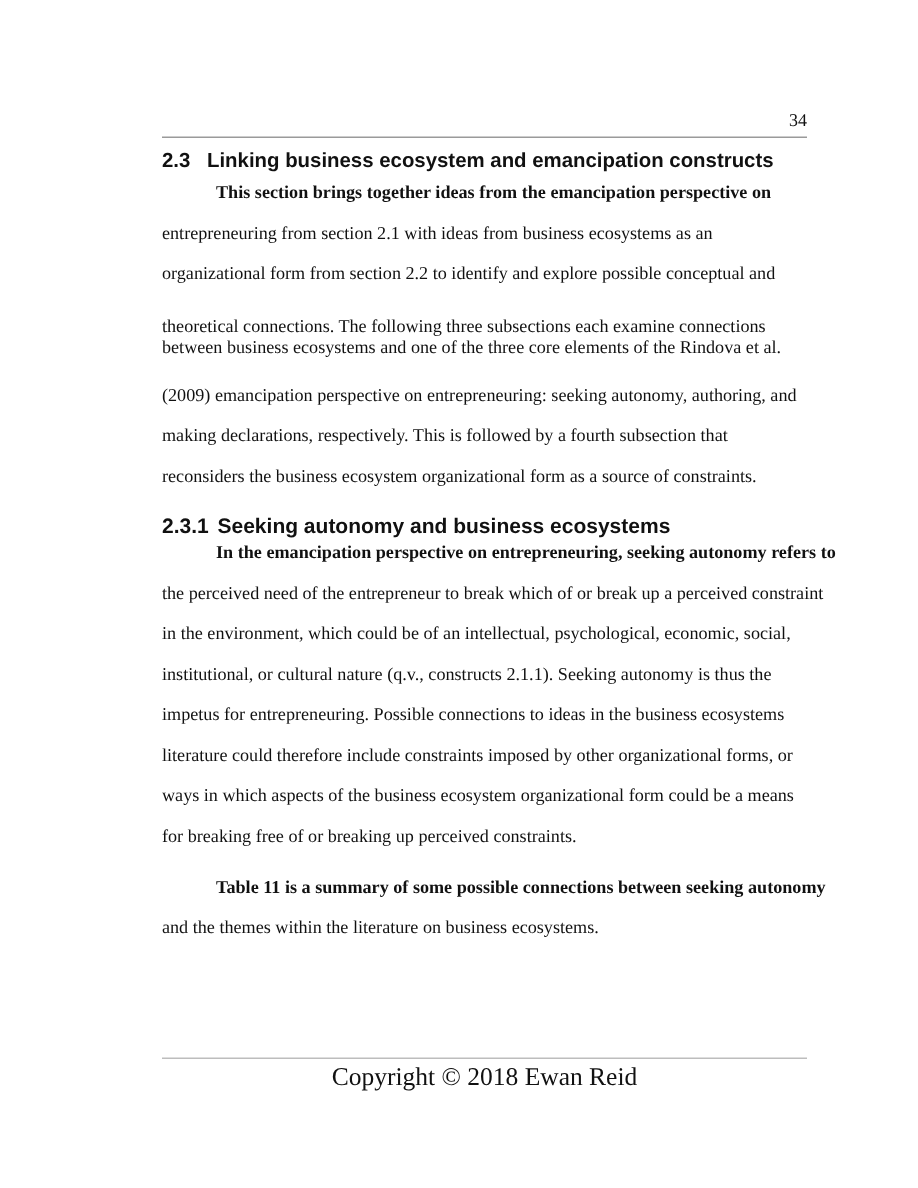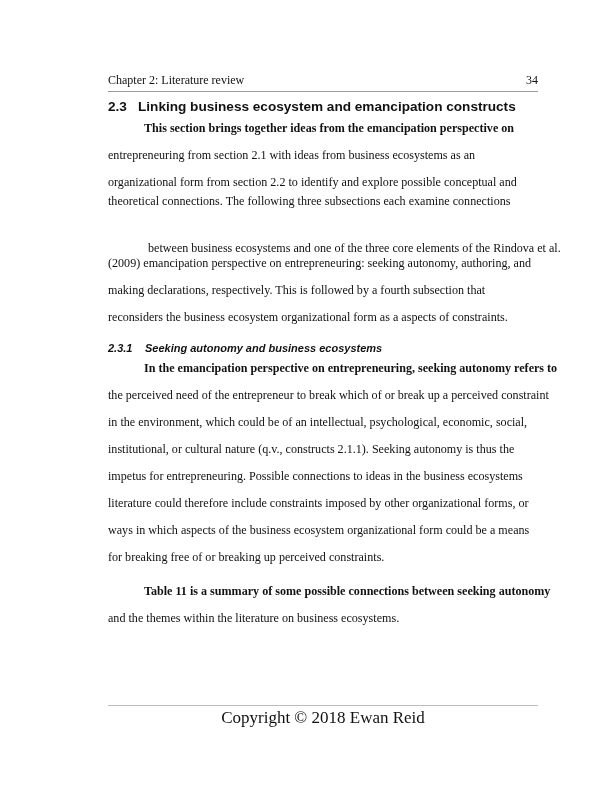--- a/index.html
+++ b/index.html
@@ -2,48 +2,47 @@
 <html><head>
 <meta charset="utf-8">
 <style>
   html, body { margin: 0; padding: 0; background: #ffffff; }
   body { width: 612px; height: 792px; position: relative; overflow: hidden; font-family: "Liberation Serif", serif; color: #111; }
   .header { position: absolute; left: 108px; width: 430px; top: 73px; height: 16px; font-size: 12px; }
   .header .title { position: absolute; left: 0; top: 0; }
   .header .pnum { position: absolute; right: 0; top: 0; }
   .rule { position: absolute; left: 108px; width: 430px; height: 1px; background: #9a9a9a; }
   .h2 { position: absolute; left: 108px; font-family: "Liberation Sans", sans-serif; font-weight: bold; font-size: 13.6px; white-space: nowrap; }
-  .h3 { position: absolute; left: 108px; font-family: "Liberation Sans", sans-serif; font-weight: bold; font-size: 11px; white-space: nowrap; font-style: italic; }
+  .h3 { position: absolute; left: 108px; font-family: "Liberation Sans", sans-serif; font-weight: bold; font-size: 14px; white-space: nowrap; }
   .h2 .num { display: inline-block; width: 30px; }
   .h3 .num { display: inline-block; width: 37px; }
   .line { position: absolute; left: 108px; font-size: 12.1px; white-space: nowrap; line-height: 14px; }
   .line.indent { left: 144px; font-weight: bold; }
   .footer { position: absolute; left: 108px; width: 430px; top: 708px; text-align: center; font-size: 17px; }
 </style>
 </head>
 <body>
 
 <div class="header">
-  <span class="title">Chapter 2: Literature review</span>
   <span class="pnum">34</span>
 </div>
 <div class="rule" style="top:91px;"></div>
 
 <div class="h2" style="top:99px;">
   <span class="num">2.3</span><span>Linking business ecosystem and emancipation constructs</span>
 </div>
 
 <div class="line indent" style="top:121px;">This section brings together ideas from the emancipation perspective on</div>
 <div class="line" style="top:148px;">entrepreneuring from section 2.1 with ideas from business ecosystems as an</div>
 <div class="line" style="top:175px;">organizational form from section 2.2 to identify and explore possible conceptual and</div>
-<div class="line" style="top:194px;text-align:center;">theoretical connections.  The following three subsections each examine connections</div>
-<div class="line" style="top:241px;margin-left:40px;">between business ecosystems and one of the three core elements of the Rindova et al.</div>
+<div class="line" style="top:210px;text-align:center;">theoretical connections.  The following three subsections each examine connections</div>
+<div class="line" style="top:224px;">between business ecosystems and one of the three core elements of the Rindova et al.</div>
 <div class="line" style="top:256px;text-align:center;">(2009) emancipation perspective on entrepreneuring: seeking autonomy, authoring, and</div>
 <div class="line" style="top:283px;">making declarations, respectively.  This is followed by a fourth subsection that</div>
-<div class="line" style="top:310px;">reconsiders the business ecosystem organizational form as a aspects of constraints.</div>
+<div class="line" style="top:310px;">reconsiders the business ecosystem organizational form as a source of constraints.</div>
 
 <div class="h3" style="top:342px;">
   <span class="num">2.3.1</span><span>Seeking autonomy and business ecosystems</span>
 </div>
 
 <div class="line indent" style="top:361px;">In the emancipation perspective on entrepreneuring, seeking autonomy refers to</div>
 <div class="line" style="top:388px;">the perceived need of the entrepreneur to break which of or break up a perceived constraint</div>
 <div class="line" style="top:415px;">in the environment, which could be of an intellectual, psychological, economic, social,</div>
 <div class="line" style="top:442px;">institutional, or cultural nature (q.v., constructs 2.1.1).  Seeking autonomy is thus the</div>
 <div class="line" style="top:469px;">impetus for entrepreneuring.  Possible connections to ideas in the business ecosystems</div>

